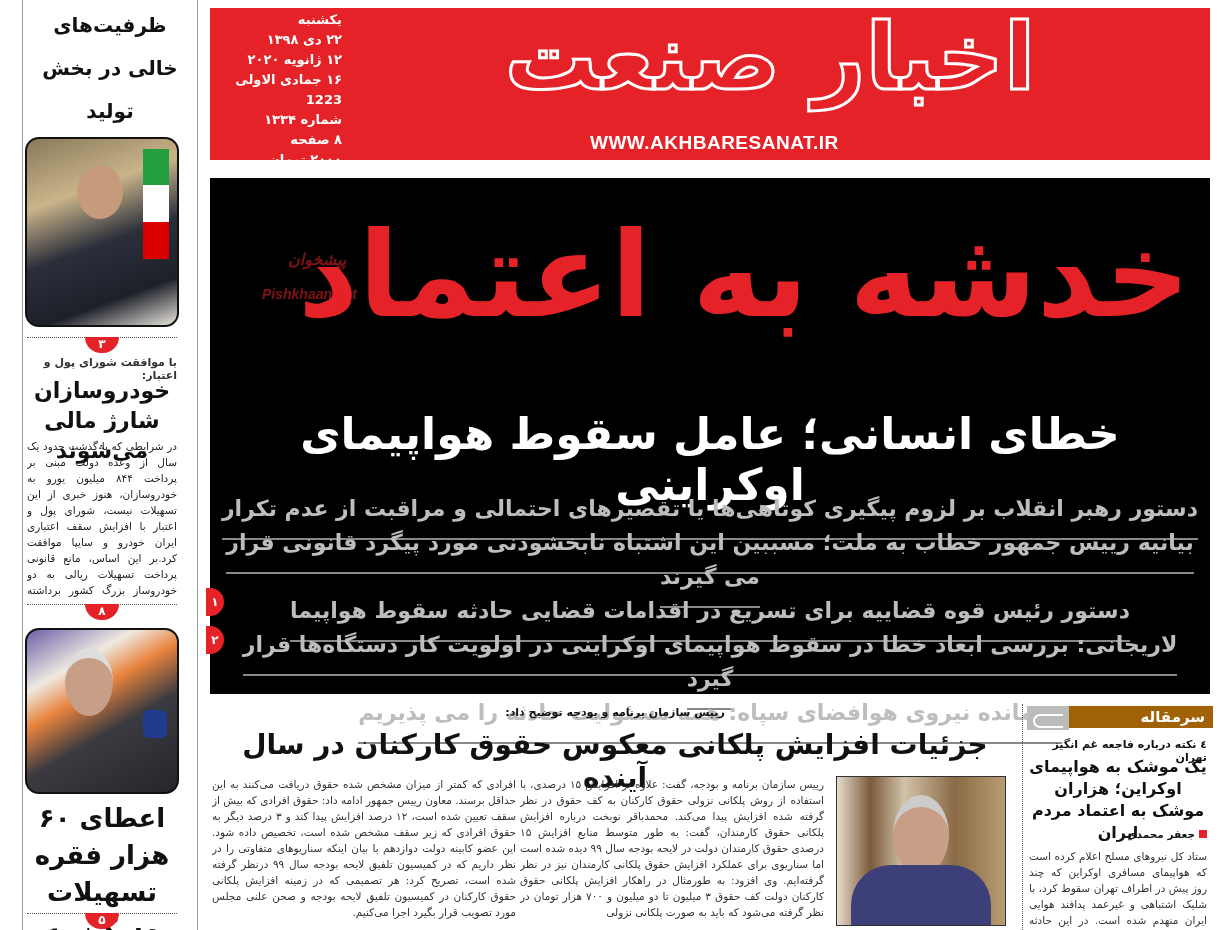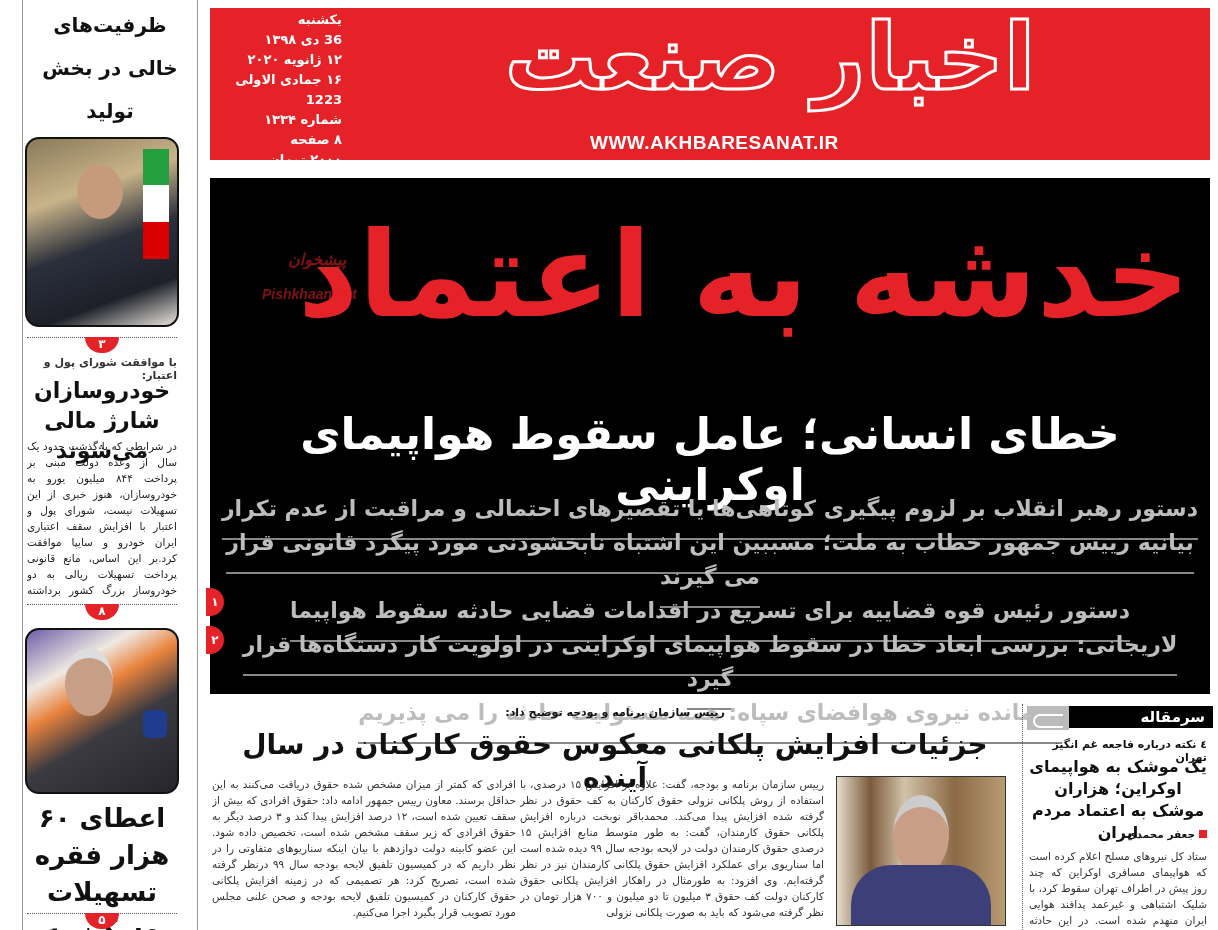--- a/index.html
+++ b/index.html
@@ -24,21 +24,21 @@
   .bullet { color:#bdbdbd; font-weight:bold; font-size:22px; direction:rtl; text-align:center; line-height:34px; }
   .bullet span { border-bottom:2px solid #888; padding-bottom:17px; }
   .watermark { color:#e52228; opacity:0.55; font-style:italic; font-weight:bold; font-size:14px; font-family:"Liberation Sans", sans-serif; }
   .tab { width:18px; height:28px; background:#e52228; border-radius:0 14px 14px 0; color:#fff; font-size:12px; font-weight:bold; text-align:center; line-height:28px; }
   
   .kicker { direction:rtl; text-align:center; font-weight:bold; font-size:11px; }
   .headline2 { direction:rtl; text-align:center; font-weight:bold; font-size:28px; }
   .col { direction:rtl; text-align:justify; font-size:10.5px; line-height:16px; color:#333; }
   
   #editorial { left:1022px; top:704px; width:190px; height:226px; border-left:1px dotted #555; }
-  .ed-label { background:#000000; color:#fff; font-weight:bold; font-size:15px; direction:rtl; text-align:right; padding:2px 8px; }
+  .ed-label { background:#a16207; color:#fff; font-weight:bold; font-size:15px; direction:rtl; text-align:right; padding:2px 8px; }
 </style>
 </head>
 <body>
 
 <div id="leftcol" class="abs">
   <div class="abs lc-head" style="left:4px;top:4px;width:166px;font-size:20px;line-height:43px;">ظرفیت‌های خالی در بخش تولید</div>
   <div class="abs photo" style="left:2px;top:137px;width:150px;height:186px;background:linear-gradient(160deg,#8a7a5a 0%,#c9b48a 30%,#2b2f3a 55%,#1d2029 80%,#e8e4dc 100%);">
     <div style="position:absolute;right:8px;top:10px;width:26px;height:110px;background:linear-gradient(#239f40 0 33%,#fff 33% 66%,#da0000 66%);"></div>
     <div style="position:absolute;left:50px;top:26px;width:46px;height:54px;border-radius:50%;background:#c69b7b;"></div>
   </div>
@@ -56,21 +56,21 @@
     <div style="position:absolute;right:10px;top:80px;width:24px;height:28px;border-radius:6px;background:#1f3c8f;"></div>
   </div>
   <div class="abs lc-head" style="left:2px;top:800px;width:154px;font-size:26px;line-height:37px;">اعطای ۶۰ هزار فقره تسهیلات مسکن به زوجین</div>
   <div class="abs divider" style="left:4px;top:913px;width:150px;"></div>
   <div class="abs pagebadge" style="left:62px;top:913px;">۵</div>
 </div>
 
 <div id="masthead" class="abs">
   <div class="abs meta" style="left:8px;top:2px;width:124px;">
     <div>یکشنبه</div>
-    <div>36 دی ۱۳۹۸</div>
+    <div>۲۲ دی ۱۳۹۸</div>
     <div>۱۲ ژانویه ۲۰۲۰</div>
     <div>۱۶ جمادی الاولی 1223</div>
     <div>شماره ۱۳۳۴</div>
     <div>۸ صفحه</div>
     <div>۲۰۰۰ تومان</div>
   </div>
   <div class="abs url" style="left:380px;top:124px;">WWW.AKHBARESANAT.IR</div>
   <div class="abs logo" style="left:130px;top:-4px;width:860px;height:120px;">اخبار صنعت</div>
 </div>
 

